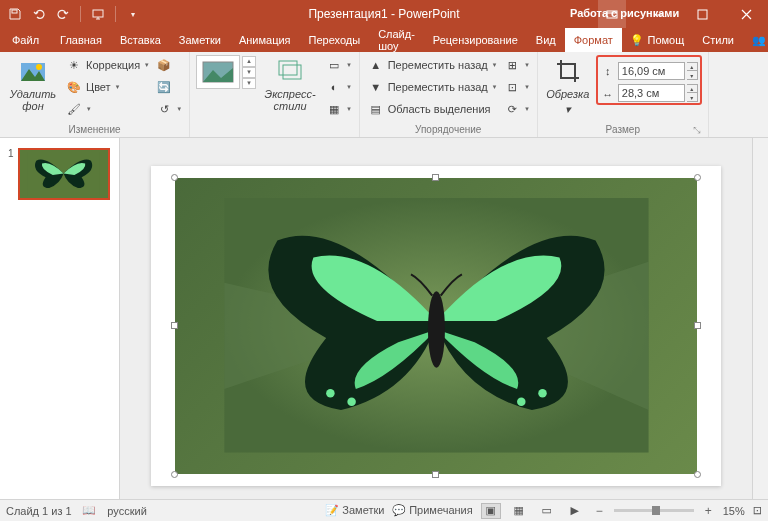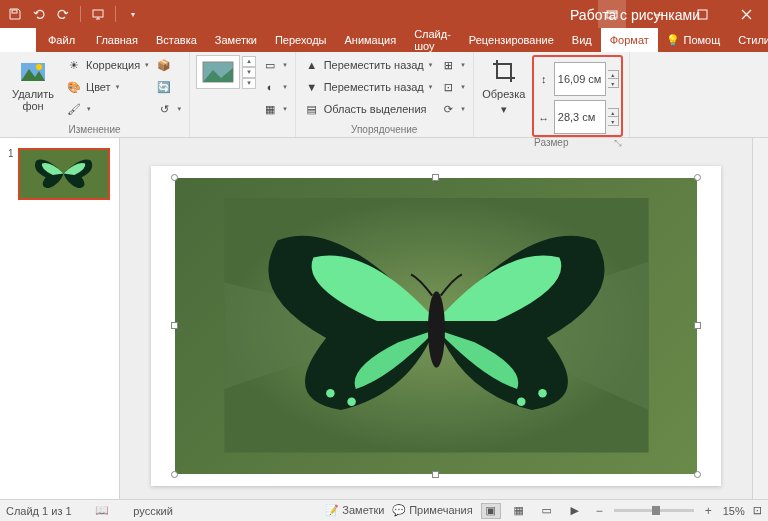--- a/index.html
+++ b/index.html
@@ -4,56 +4,56 @@
 <style>
 * { margin:0; padding:0; box-sizing:border-box; font-family:"Segoe UI",Arial,sans-serif; }
 body { width:768px; height:521px; background:#fff; overflow:hidden; font-size:11px; }
 
 
 .titlebar { height:28px; background:#b7472a; display:flex; align-items:center; color:#fff; position:relative; }
 .qat { display:flex; gap:10px; padding:0 8px; align-items:center; }
 .qat-ico { width:14px; height:14px; display:flex; align-items:center; justify-content:center; opacity:.9; }
 .qat-sep { width:1px; height:16px; background:rgba(255,255,255,.3); }
 .title-center { position:absolute; left:50%; transform:translateX(-50%); font-size:12px; display:flex; align-items:center; }
-.contextual-tab { position:absolute; left:570px; font-size:14px; top:7px; }
+.contextual-tab { position:absolute; left:570px; font-size:11px; top:7px;font-weight:bold; }
 .winctl { margin-left:auto; display:flex; }
 .winbtn { width:44px; height:28px; display:flex; align-items:center; justify-content:center; }
 .winbtn.ribopt { width:28px; background:rgba(255,255,255,.18); margin-right:10px; }
 
 
-.tabs { height:24px; background:#b7472a; display:flex; align-items:stretch; color:#fff; font-size:11px;margin-left:36px; }
+.tabs { height:24px; background:#b7472a; display:flex; align-items:stretch; color:#fff; font-size:11px; }
 .tab { padding:0 9px; display:flex; align-items:center; cursor:pointer; }
 .tab.file { padding:0 12px; }
 .tab.active { background:#fff; color:#b7472a; }
 .tabs-right { margin-left:auto; display:flex; }
 .tabs-right .tab { gap:3px; }
 
 
 .ribbon { height:86px; background:#f1f1f1; border-bottom:1px solid #d4d4d4; display:flex; font-size:11px; color:#444; }
 .group { border-right:1px solid #e0e0e0; padding:3px 6px 0; display:flex; flex-direction:column; height:100%; }
 .group-body { flex:1; display:flex; align-items:flex-start; gap:4px; }
 .group-label { text-align:center; font-size:10px; color:#777; padding-bottom:2px; position:relative; }
 .group-label .launcher { position:absolute; right:0; bottom:2px; width:10px; height:10px; font-size:9px; color:#888; }
-.bigbtn { display:flex; flex-direction:column; align-items:center; gap:3px; padding:2px 2px 0; width:54px; text-align:center; line-height:1.1; }
+.bigbtn { display:flex; flex-direction:column; align-items:center; gap:3px; padding:2px 2px 0; width:54px; text-align:center; line-height:1.1;font-style:italic; }
 .bigbtn .ico { width:28px; height:28px; display:flex; align-items:center; justify-content:center; }
 .smallbtns { display:flex; flex-direction:column; gap:2px; }
 .smallbtn { display:flex; align-items:center; gap:4px; padding:1px 2px; height:20px; white-space:nowrap; }
 .smallbtn .drop { font-size:7px; color:#666; margin-left:1px; }
 .ico16 { width:16px; height:16px; display:flex; align-items:center; justify-content:center; flex-shrink:0; }
 
 
 .gallery { display:flex; align-items:center; gap:2px; }
 .gallery-item { width:44px; height:34px; background:#fff; border:1px solid #c8c8c8; display:flex; align-items:center; justify-content:center; }
 .gallery-nav { display:flex; flex-direction:column; }
 .gnav { width:14px; height:11px; border:1px solid #c8c8c8; background:#fff; font-size:7px; display:flex; align-items:center; justify-content:center; color:#666; }
 
 
 .size-inputs { display:flex; flex-direction:column; gap:4px; padding-top:4px; }
 .size-row { display:flex; align-items:center; gap:2px; }
-.size-input { width:52px; height:18px; border:1px solid #ababab; background:#fff; font-size:11px; padding:16px 3px; display:flex; align-items:center; }
+.size-input { width:67px; height:18px; border:1px solid #ababab; background:#fff; font-size:11px; padding:0 3px; display:flex; align-items:center; }
 .spin { display:flex; flex-direction:column; border:1px solid #ababab; border-left:none; }
 .spin span { width:10px; height:8px; background:#f1f1f1; font-size:6px; display:flex; align-items:center; justify-content:center; color:#555; border-bottom:1px solid #ababab; }
 .spin span:last-child{border-bottom:none}
 .highlight { border:2px solid #e74c3c; border-radius:3px; padding:1px 2px; }
 
 
 .workspace { display:flex; height:361px; background:#eee; }
 .thumbs { width:120px; background:#fff; border-right:1px solid #d4d4d4; padding:10px 8px; }
 .thumb-wrap { display:flex; gap:4px; }
 .thumb-num { font-size:10px; color:#555; }
@@ -70,21 +70,21 @@
 .butterfly { position:absolute; inset:0; display:flex; align-items:center; justify-content:center; }
 .butterfly svg { width:86%; height:86%; }
 
 
 .thumb .butterfly svg { width:90%; height:90%; }
 
 
 .vscroll { width:16px; background:#f1f1f1; border-left:1px solid #d4d4d4; }
 
 
-.status { height:22px; background:#f1f1f1; border-top:1px solid #d4d4d4; display:flex; align-items:center; font-size:11px; color:#555; padding:0 6px; gap:24px; }
+.status { height:22px; background:#f1f1f1; border-top:1px solid #d4d4d4; display:flex; align-items:center; font-size:11px; color:#555; padding:0 6px; gap:11px; }
 .status-right { margin-left:auto; display:flex; align-items:center; gap:8px; }
 .viewbtn { width:20px; height:16px; display:flex; align-items:center; justify-content:center; border:1px solid transparent; }
 .viewbtn.active { background:#ddd; border-color:#bbb; }
 .zoom-slider { width:80px; height:3px; background:#ccc; position:relative; }
 .zoom-slider .knob { position:absolute; left:48%; top:-3px; width:8px; height:9px; background:#888; }
 .zoom-btn { font-size:12px; color:#666; padding:0 3px; }
 </style>
 </head>
 <body>
 
@@ -109,20 +109,21 @@
     <span class="qat-sep"></span>
     <span class="qat-ico">
         <svg width="14" height="14" viewBox="0 0 14 14">
           <rect x="2" y="3" width="10" height="7" fill="none" stroke="#fff"></rect>
           <path d="M7 10v2M5 12h4" stroke="#fff"></path>
         </svg>
       </span>
     <span class="qat-sep"></span>
     <span class="qat-ico" style="font-size:8px">▾</span>
   </div>
+  <div class="title-center">Презентация1 - PowerPoint</div>
   <div class="contextual-tab">Работа с рисунками</div>
   <div class="winctl">
     <div class="winbtn ribopt">
         <svg width="12" height="12" viewBox="0 0 12 12">
           <rect x="1" y="3" width="10" height="7" fill="none" stroke="#fff"></rect>
           <path d="M1 5h10" stroke="#fff"></path>
         </svg>
       </div>
     <div class="winbtn">
         <svg width="11" height="11">
@@ -140,22 +141,22 @@
         </svg>
       </div>
   </div>
 </div>
 
 <div class="tabs">
   <div class="tab file">Файл</div>
   <div class="tab">Главная</div>
   <div class="tab">Вставка</div>
   <div class="tab">Заметки</div>
+  <div class="tab">Анимация</div>
   <div class="tab">Переходы</div>
-  <div class="tab">Анимация</div>
   <div class="tab">Слайд-шоу</div>
   <div class="tab">Рецензирование</div>
   <div class="tab">Вид</div>
   <div class="tab active">Формат</div>
   <div class="tabs-right">
     <div class="tab">
         <span>💡</span>
         <span>Помощ</span>
       </div>
     <div class="tab">Стили</div>
@@ -218,20 +219,29 @@
             <svg width="34" height="24">
               <rect x="2" y="2" width="30" height="20" fill="#7aa" stroke="#888"></rect>
               <polygon points="2,22 12,10 20,18 32,8 32,22" fill="#486"></polygon>
             </svg>
           </div>
         <div class="gallery-nav">
           <div class="gnav">▴</div>
           <div class="gnav">▾</div>
           <div class="gnav">▾</div>
         </div>
+      </div>
+      <div class="bigbtn" style="width:60px">
+        <span class="ico">
+            <svg width="28" height="28">
+              <rect x="3" y="4" width="18" height="14" fill="none" stroke="#5a8"></rect>
+              <rect x="7" y="8" width="18" height="14" fill="none" stroke="#5a8"></rect>
+            </svg>
+          </span>
+        <span>Экспресс-стили</span>
       </div>
       <div class="smallbtns">
         <div class="smallbtn">
             <span class="ico16">▭</span>
             <span class="drop">▾</span>
           </div>
         <div class="smallbtn">
             <span class="ico16">◐</span>
             <span class="drop">▾</span>
           </div>

